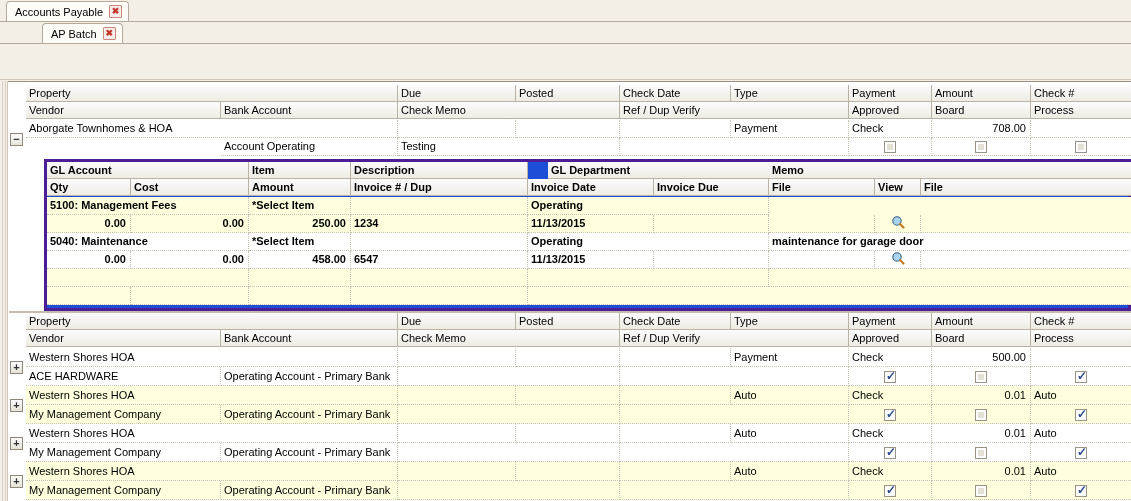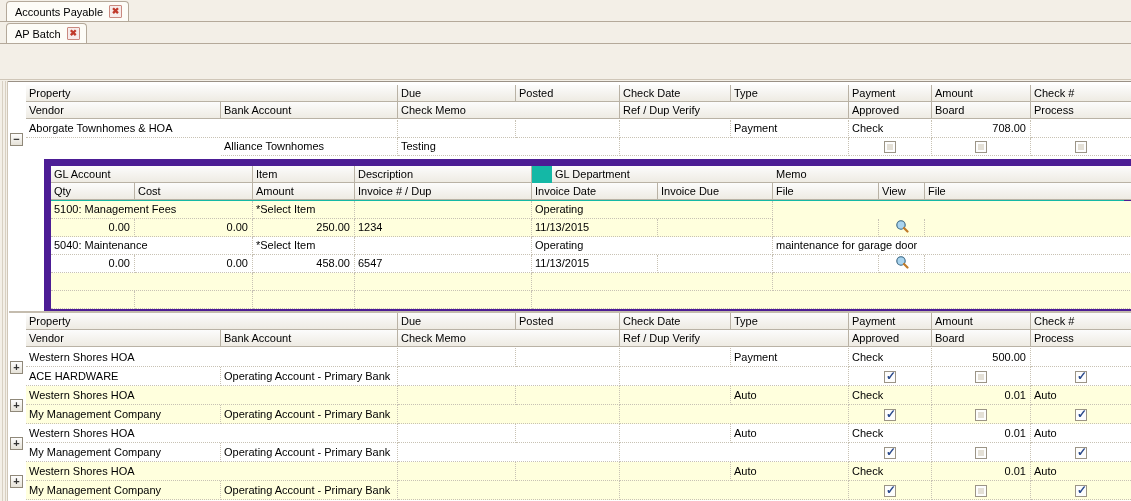--- a/index.html
+++ b/index.html
@@ -176,22 +176,23 @@
     background: linear-gradient(#fdfdfd,#e6e2d8);
     border: 1px solid #8f8879;
     display: flex; align-items: center; justify-content: center;
     font-size: 11px; line-height: 9px; color: #333; font-weight: bold;
   }
 
   .magnifier { position: relative; display:inline-block; width:14px; height:14px; }
 
   .innerpanel {
     position: absolute;
-    background: #14b8a6;
-    border: 7px solid #4c1d95;
+    background: #1d4ed8;
+    border: 3px solid #4c1d95;
+    font-weight: bold;
   }
 
   .sep {
     position: absolute; height: 2px; background: #f3efe7;
     border-top: 1px solid #c4bcae; border-bottom: 1px solid #c4bcae;
   }
 </style>
 </head>
 <body>
 
@@ -199,21 +200,21 @@
 
   <div class="tabstrip1">
     <div class="tab tab1">
       <span class="tab-label">Accounts Payable</span>
       <span class="closebox">✖</span>
     </div>
   </div>
   <div class="tabline1"></div>
 
   <div class="tabstrip1" style="top:22px;">
-    <div class="tab tab2" style="top:1px;">
+    <div class="tab tab2" style="top:1px;margin-left:36px;">
       <span class="tab-label">AP Batch</span>
       <span class="closebox">✖</span>
     </div>
   </div>
   <div class="tabline2"></div>
 
   <div class="filterbar">
     <span class="fb-label" style="left:8px; top:57px;">Property:</span>
     <div class="combo" style="left:62px; top:53px; width:422px;">
       <span class="val">All Properties</span>
@@ -292,21 +293,21 @@
 
     <div class="cell" style="left:17px;  top:0; width:372px;">Aborgate Townhomes &amp; HOA</div>
     <div class="cell" style="left:389px; top:0; width:118px;"></div>
     <div class="cell" style="left:507px; top:0; width:104px;"></div>
     <div class="cell" style="left:611px; top:0; width:111px;"></div>
     <div class="cell" style="left:722px; top:0; width:118px;">Payment</div>
     <div class="cell" style="left:840px; top:0; width:83px;">Check</div>
     <div class="cell num" style="left:923px; top:0; width:99px;">708.00</div>
     <div class="cell nb" style="left:1022px; top:0; width:100px;"></div>
 
-    <div class="cell" style="left:212px; top:18px; width:177px;">Alliance Townhomes</div>
+    <div class="cell" style="left:212px; top:18px; width:177px;">Account Operating</div>
     <div class="cell" style="left:389px; top:18px; width:222px;">Testing</div>
     <div class="cell" style="left:611px; top:18px; width:229px;"></div>
     <div class="cell ctr" style="left:840px; top:18px; width:83px;"><span class="chk off"></span></div>
     <div class="cell ctr" style="left:923px; top:18px; width:99px;"><span class="chk off"></span></div>
     <div class="cell ctr nb" style="left:1022px; top:18px; width:100px;"><span class="chk off"></span></div>
   </div>
 
   <div class="innerpanel" style="left:44px; top:159px; width:1087px; height:152px;">
 
     <div class="hdr" style="left:0;   top:0; width:202px;">GL Account</div>

